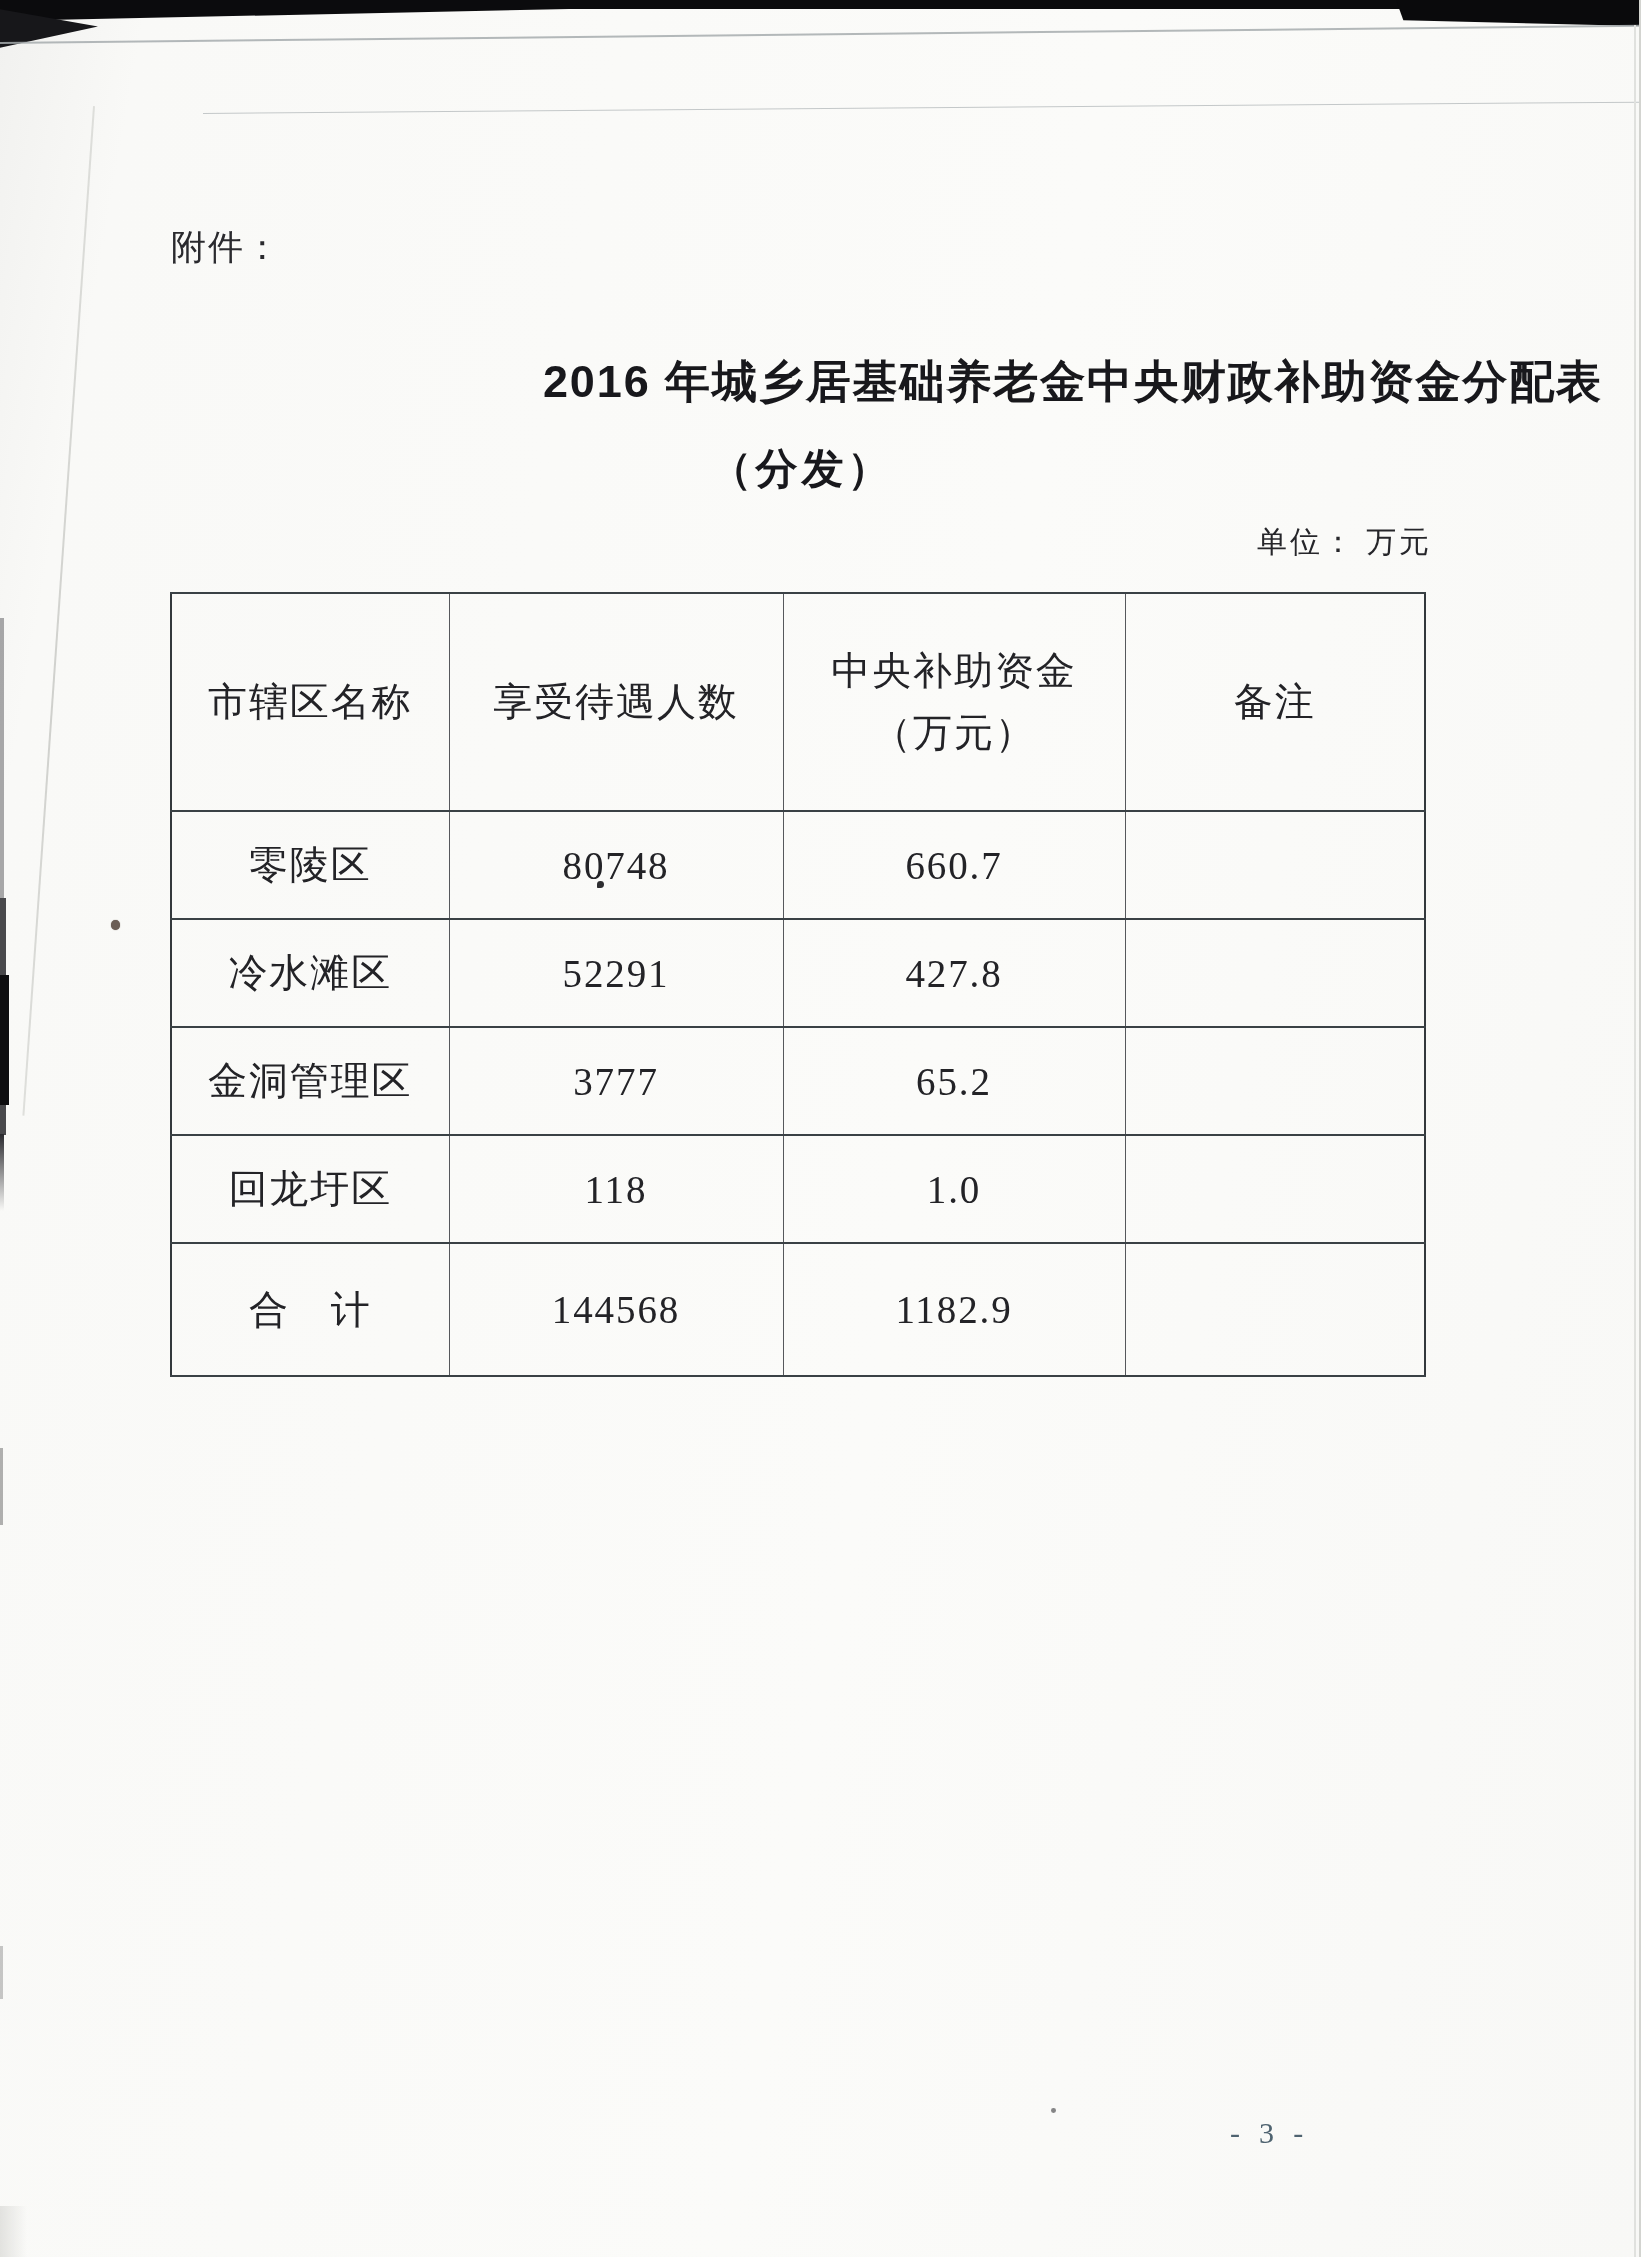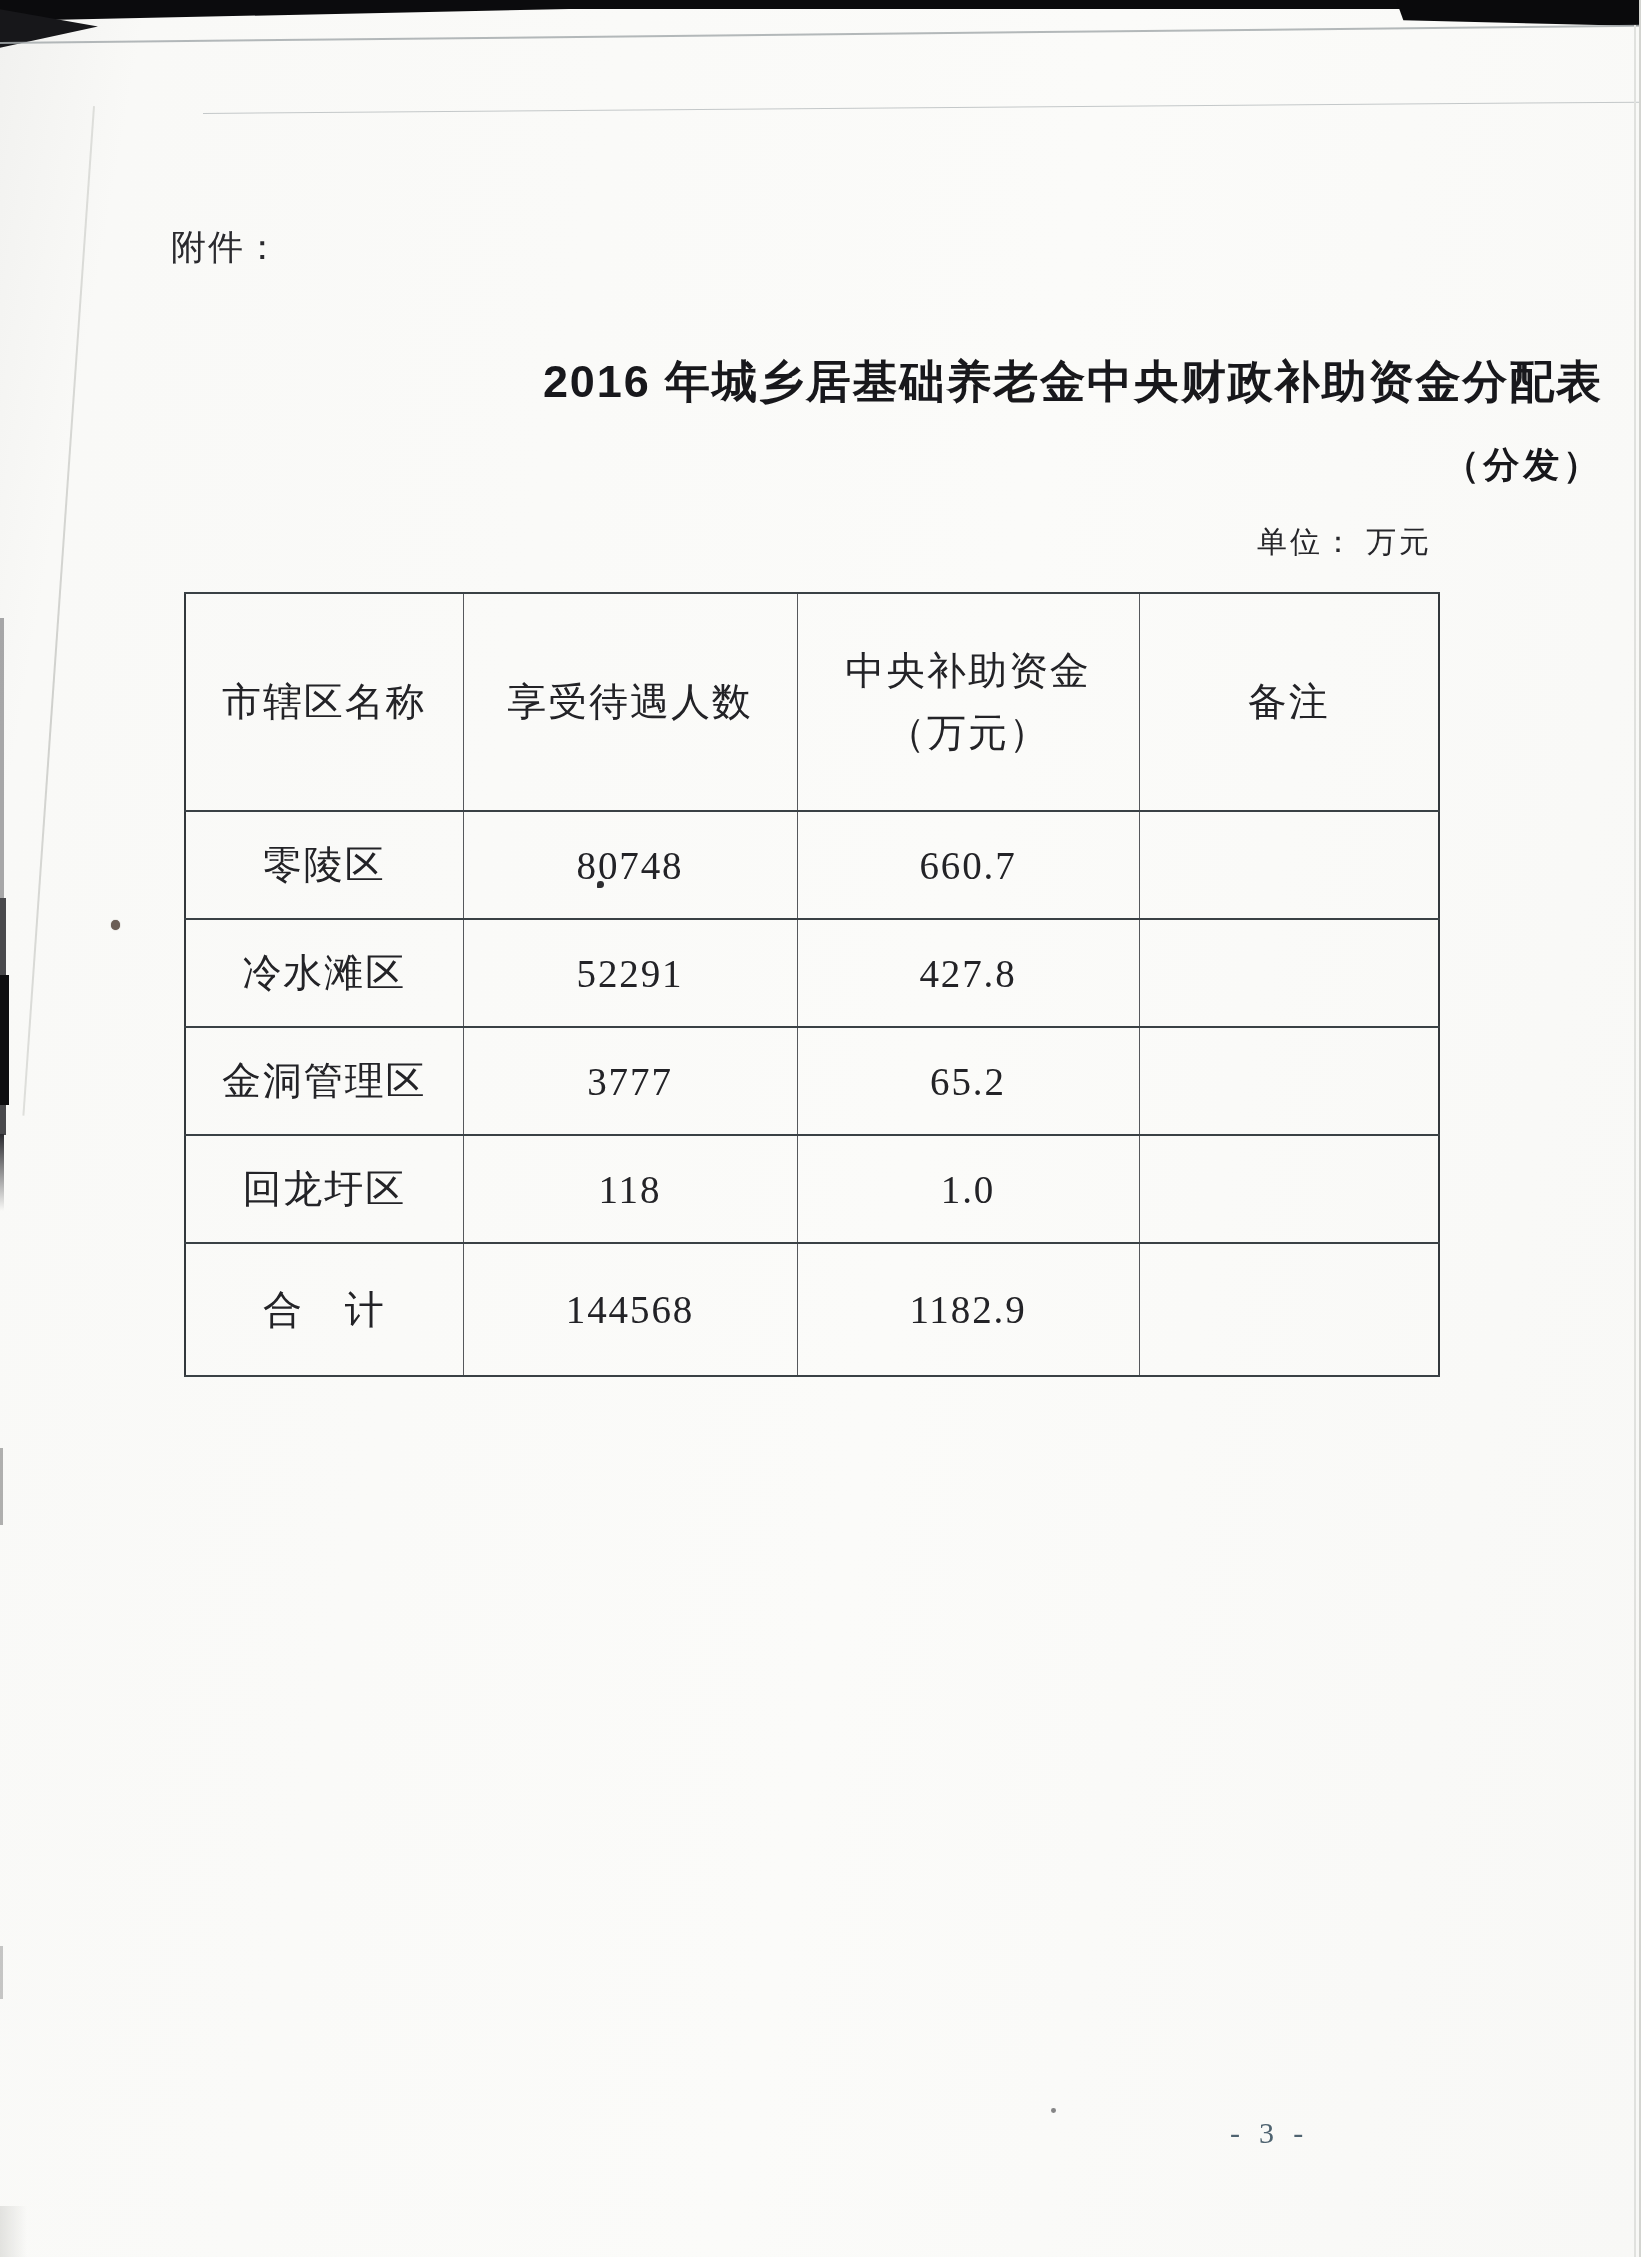--- a/index.html
+++ b/index.html
@@ -41,25 +41,25 @@
     background:#6b5e55;box-shadow:0 0 1px #6b5e55;}
   .dot-cell{left:597px;top:881px;width:6.8px;height:6.8px;border-radius:50% 50% 50% 10%;
     background:#2d2d31;}
   .dot-low{left:1051px;top:2108px;width:4.8px;height:4.8px;border-radius:50%;
     background:#5e5e60;opacity:.75;}
   
   .attach{position:absolute;left:171px;top:224px;font-size:35px;letter-spacing:1.9px;color:#2a2a2e;}
   .title{position:absolute;left:0;top:352px;width:1603px;text-align:right;
     font-family:"Liberation Sans","DejaVu Sans",sans-serif;font-weight:bold;
     font-size:45px;letter-spacing:1.9px;color:#18181c;}
-  .subtitle{position:absolute;left:0;top:441px;width:1603px;text-align:right;
+  .subtitle{position:absolute;left:0;top:441px;width:1603px;text-align:center;
     font-family:"Liberation Sans","DejaVu Sans",sans-serif;font-weight:bold;
-    font-size:36px;letter-spacing:3.9px;color:#18181c;}
+    font-size:42px;letter-spacing:3.9px;color:#18181c;}
   .unit{position:absolute;right:209px;top:522px;font-size:30px;letter-spacing:2.9px;color:#26262a;}
-  table.alloc{position:absolute;left:184px;top:592px;width:1254px;
+  table.alloc{position:absolute;left:170px;top:592px;width:1254px;
     border-collapse:collapse;table-layout:fixed;
     border:2.9px solid #33383c;}
   table.alloc td{
     border-left:1.9px solid #56585c;border-right:1.9px solid #56585c;
     border-top:2.9px solid #3a4145;border-bottom:2.9px solid #3a4145;
     text-align:center;vertical-align:middle;padding:0;
     font-size:39px;color:#232327;letter-spacing:1.9px;
   }
   tr.hd{height:218px;}
   tr.r{height:108px;}

